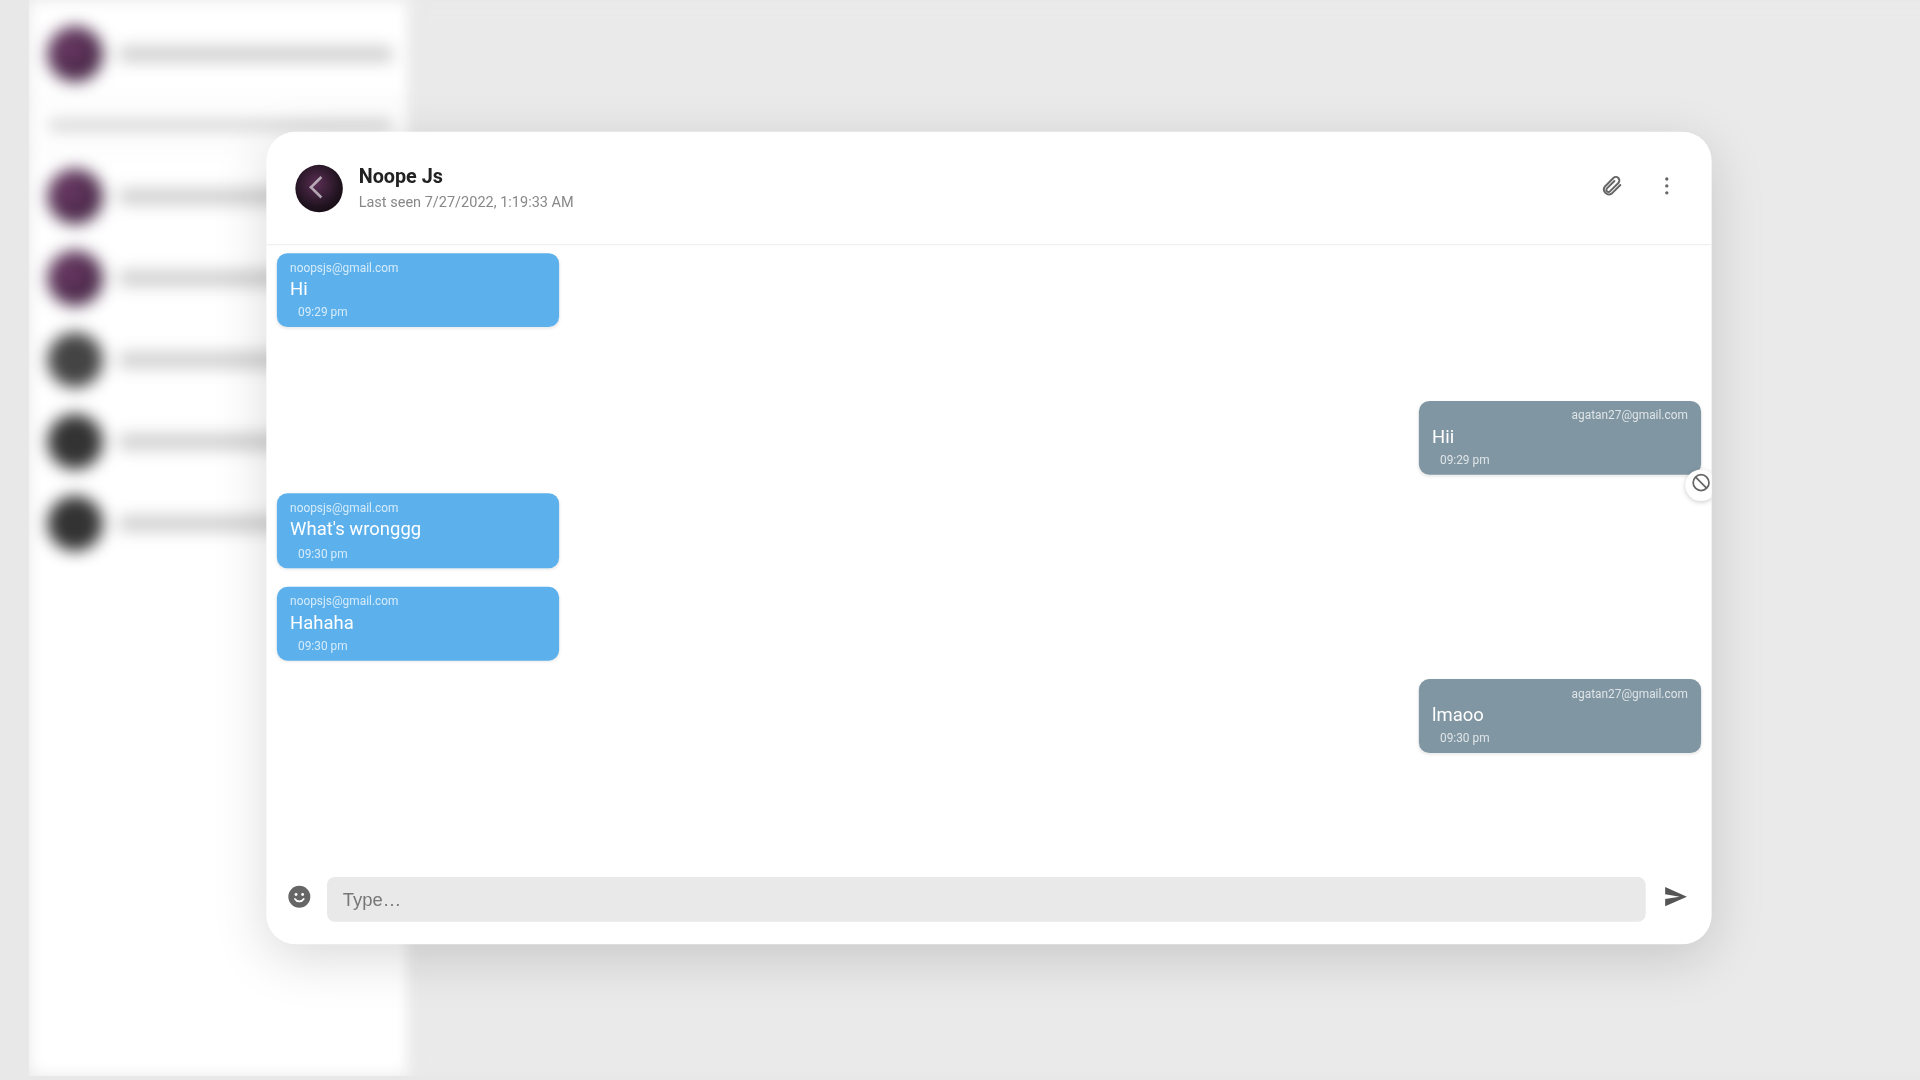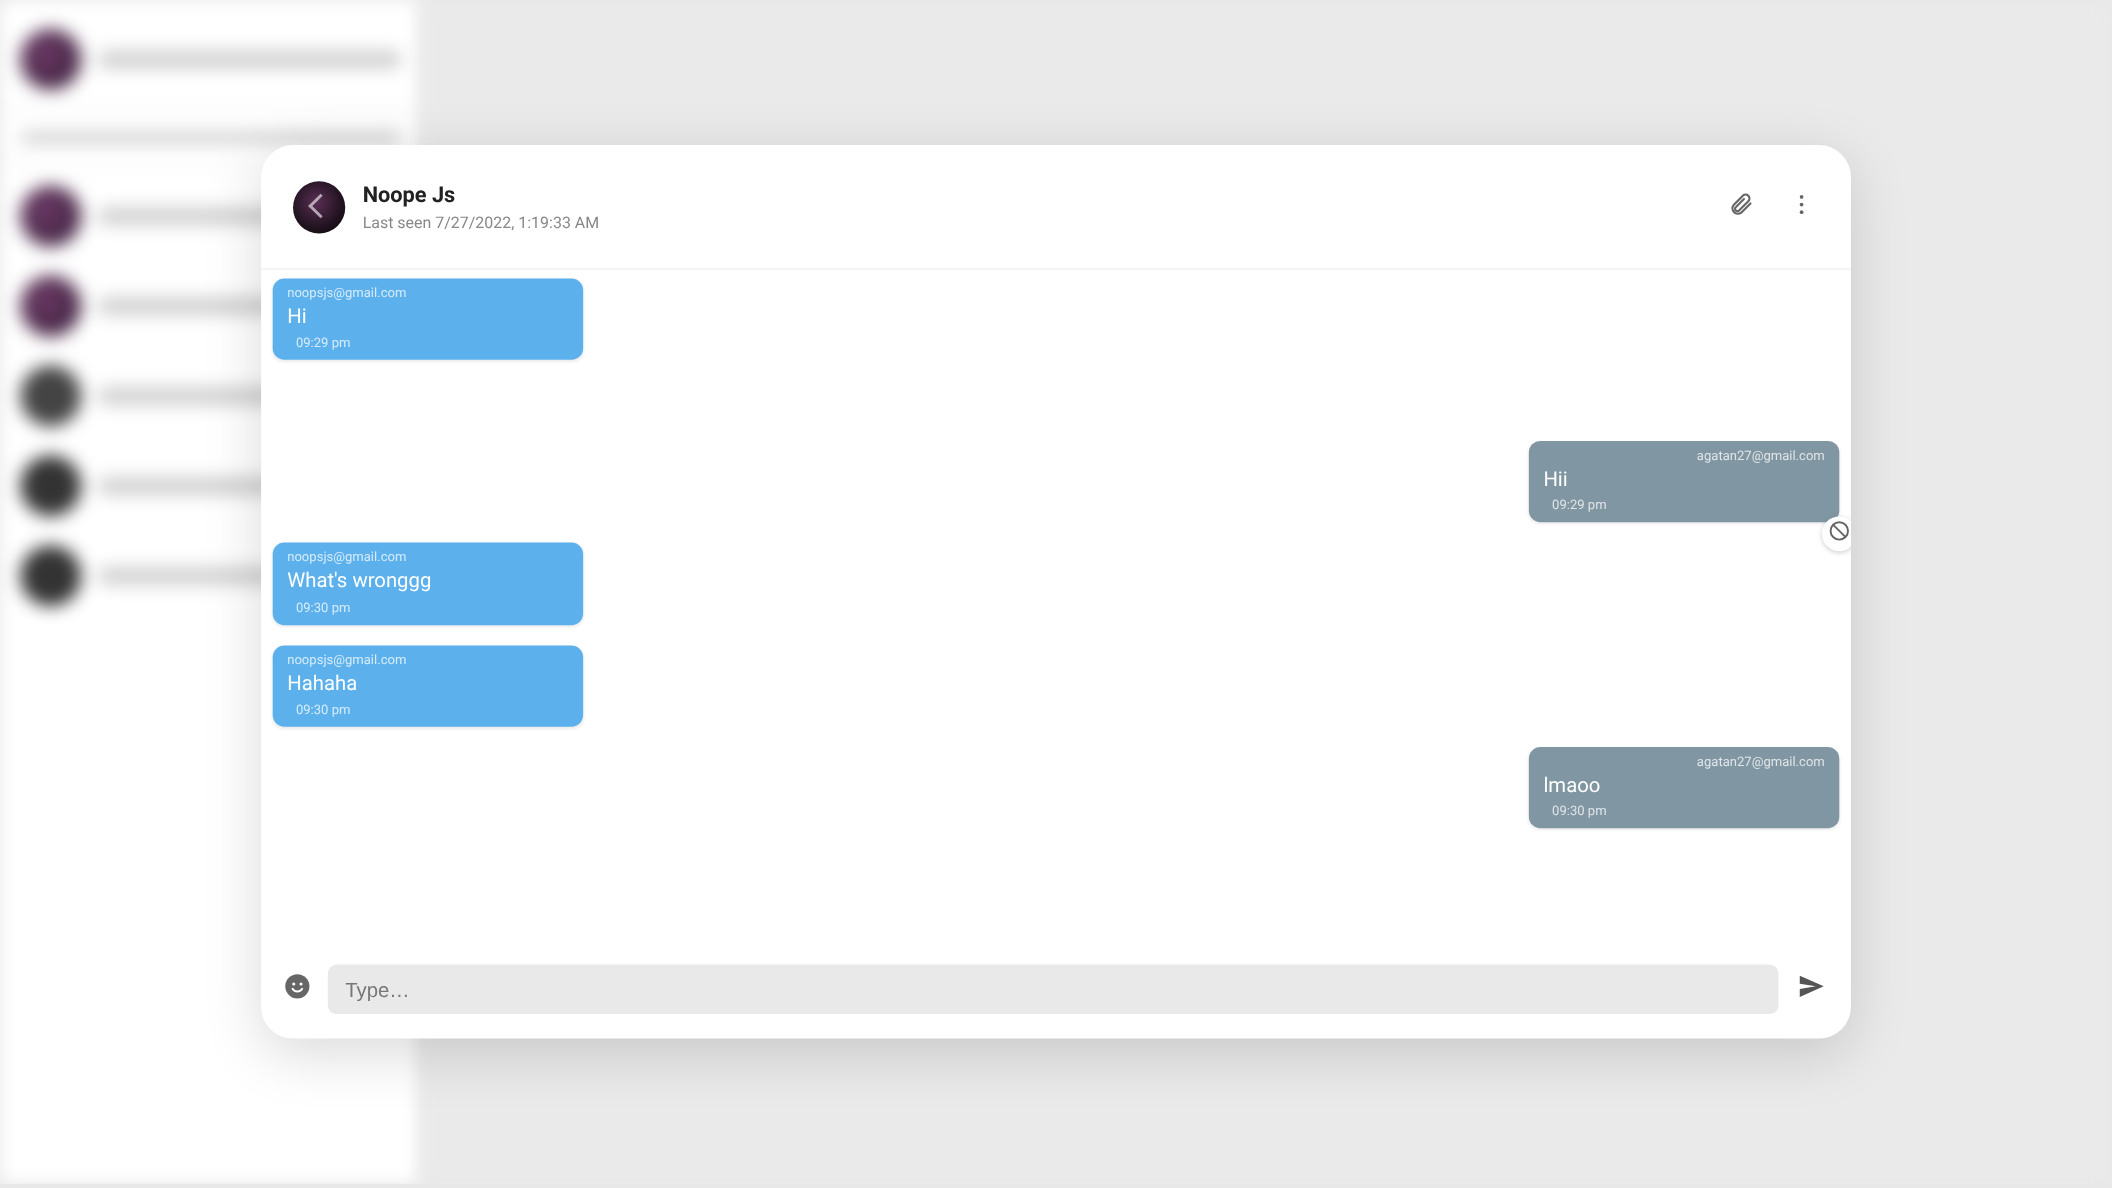--- a/index.html
+++ b/index.html
@@ -9,20 +9,21 @@
     overflow: hidden;
     font-family: -apple-system, BlinkMacSystemFont, "Segoe UI", Roboto, Helvetica, Arial, sans-serif;
     background: #e8e8e8;
   }
 
   
   .outer {
     width: 1920px;
     height: 1080px;
     position: relative;
+    padding-left: 29px;
   }
   .scaled {
     width: 1456px;
     height: 816px;
     transform-origin: 0 0;
     transform: scale(1.3186813186813187);
     position: relative;
     overflow: hidden;
     background: #e8e8e8;
   }

